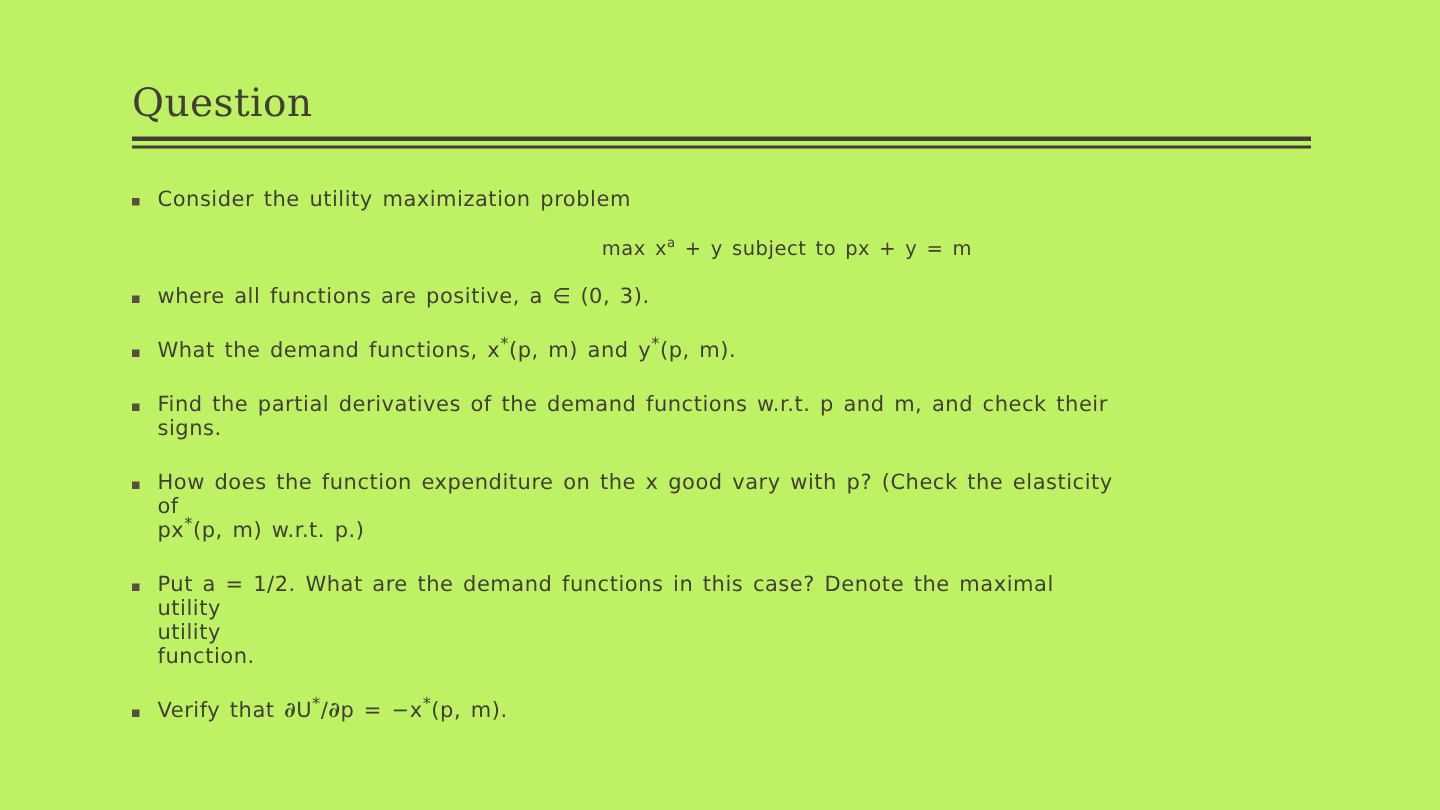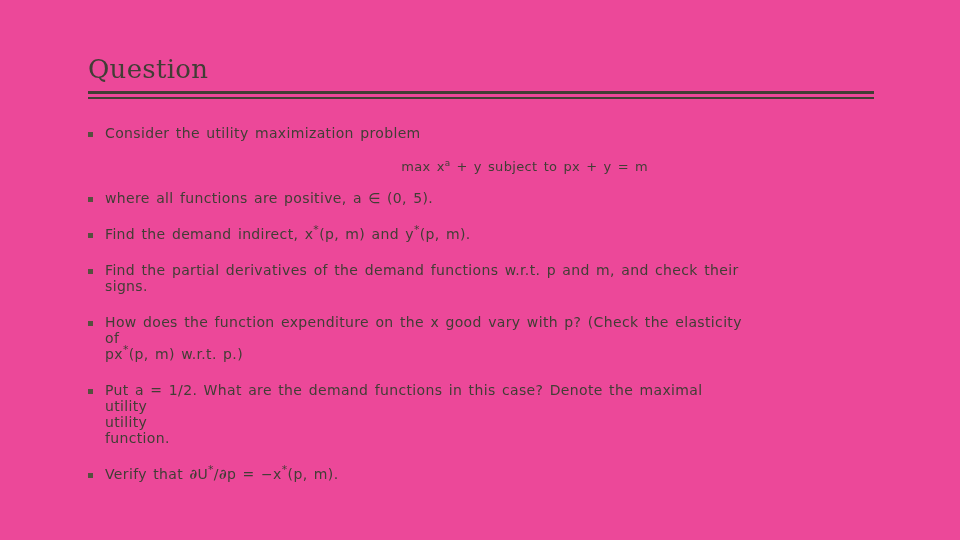--- a/index.html
+++ b/index.html
@@ -13,21 +13,21 @@
     background: #fdfdf0;
     font-family: "DejaVu Sans", sans-serif;
     color: #413e35;
     overflow: hidden;
     position: relative;
   }
 
   .slide {
     position: absolute;
     inset: 0;
-    background: #ec4899;
+    background: #bef264;
   }
 
   
   .title-block {
     position: absolute;
     left: 88px;
     top: 54px;
     width: 786px;
   }
   .slide-title {
@@ -158,30 +158,30 @@
       </div>
     </div>
 
     <div class="centered-eq"><span>max x</span><sup>a</sup><span> + y subject to px + y = m</span></div>
 
     <div class="bullet-row">
       <div class="bullet-mark">
           <i style="background: rgb(85, 81, 63);"></i>
         </div>
       <div class="bullet-text">
-        <span class="ln"><span>where all functions are positive, a </span><span class="elem">∈</span><span> (0, 5).</span></span>
-      </div>
-    </div>
-
-    <div class="bullet-row">
-      <div class="bullet-mark">
-          <i style="background: rgb(85, 81, 63);"></i>
-        </div>
-      <div class="bullet-text">
-        <span class="ln"><span>Find the demand indirect, x</span><span class="star">*</span><span>(p, m) and y</span><span class="star">*</span><span>(p, m).</span></span>
+        <span class="ln"><span>where all functions are positive, a </span><span class="elem">∈</span><span> (0, 3).</span></span>
+      </div>
+    </div>
+
+    <div class="bullet-row">
+      <div class="bullet-mark">
+          <i style="background: rgb(85, 81, 63);"></i>
+        </div>
+      <div class="bullet-text">
+        <span class="ln"><span>What the demand functions, x</span><span class="star">*</span><span>(p, m) and y</span><span class="star">*</span><span>(p, m).</span></span>
       </div>
     </div>
 
     <div class="bullet-row">
       <div class="bullet-mark">
           <i style="background: rgb(85, 81, 63);"></i>
         </div>
       <div class="bullet-text">
         <span class="ln">Find the partial derivatives of the demand functions w.r.t. p and m, and check their</span>
         <span class="ln">signs.</span>

